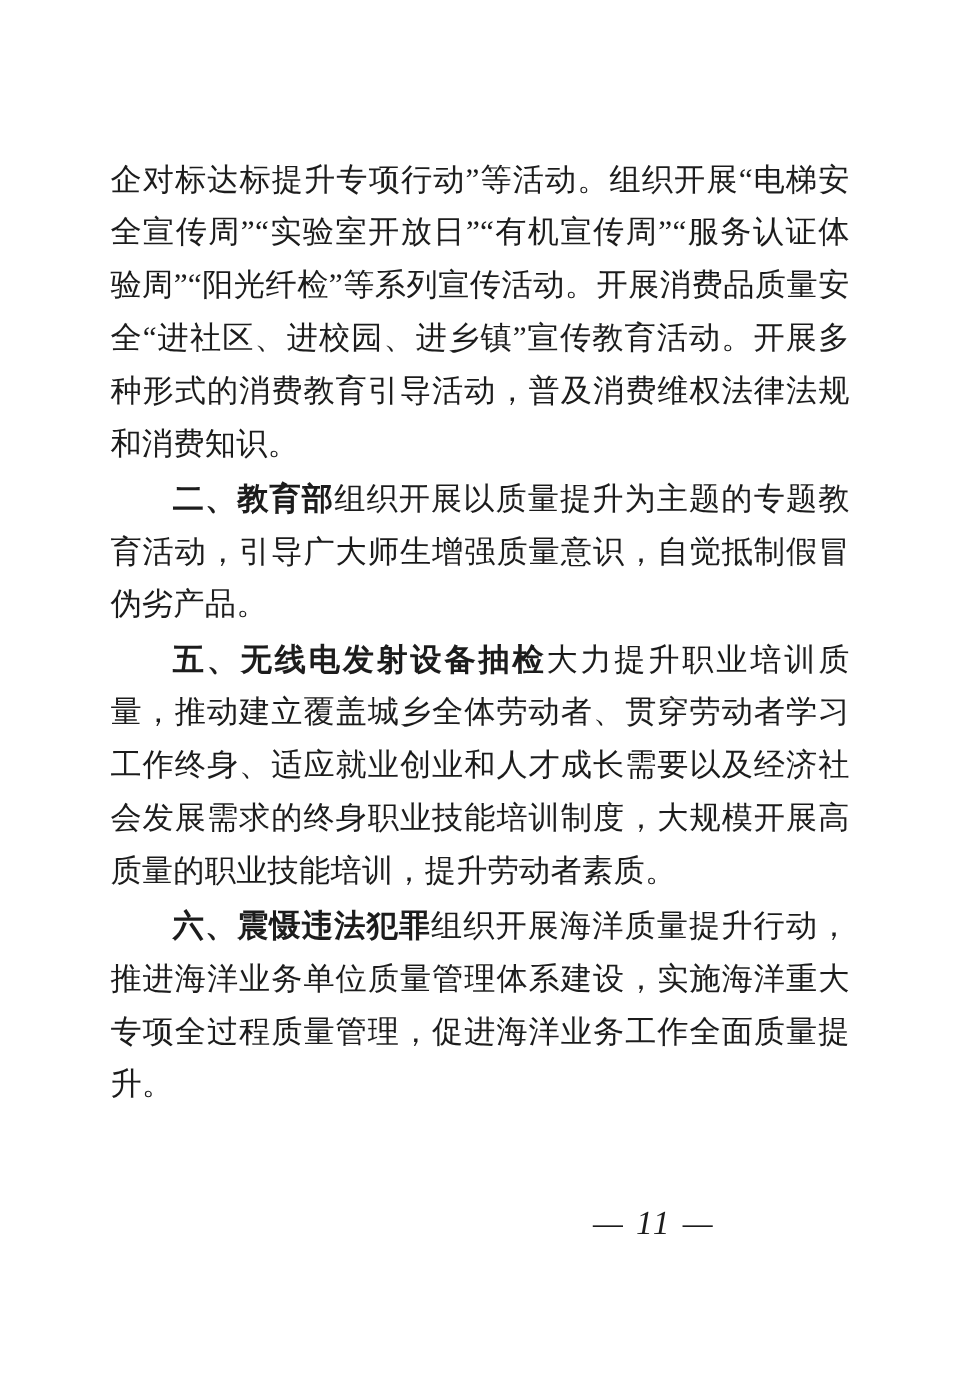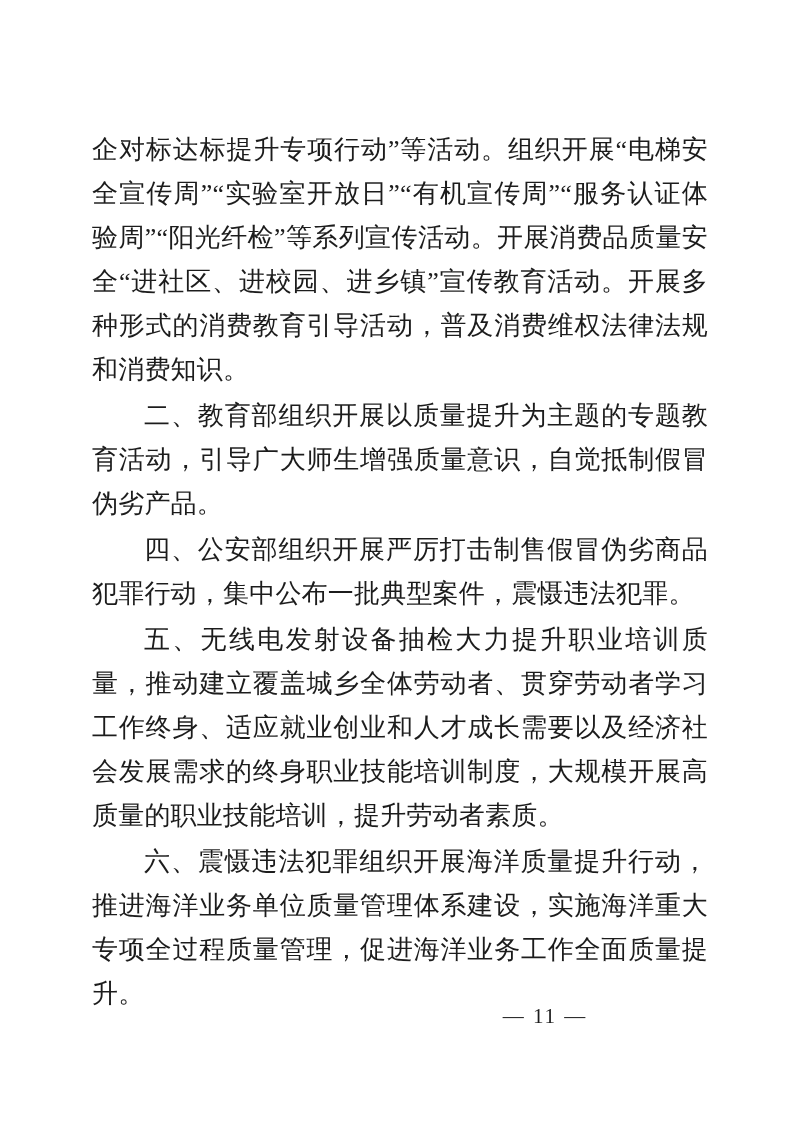--- a/index.html
+++ b/index.html
@@ -35,54 +35,52 @@
     line-height: 44px;
     text-align: justify;
     text-justify: inter-ideograph;
     letter-spacing: 0.2px;
     color: #1c1c1c;
   }
   .para.indent {
     text-indent: 2em;
   }
   .para .lead {
-    font-weight: normal;
+    font-weight: bold;
   }
   .page-number {
     position: absolute;
     left: 0;
     top: 1004px;
     width: 660px;
     text-align: center;
-    font-size: 21px;
+    font-size: 28px;
     color: #1c1c1c;
     letter-spacing: 2px;
     padding-left: 430px;
     box-sizing: border-box;
+    font-style: italic;
   }
 </style>
 </head>
 <body>
 
 <div class="page">
 
   <div class="content">
 
     <p class="para">
       <span>企对标达标提升专项行动”等活动。组织开展“电梯安全宣传周”“实验室开放日”“有机宣传周”“服务认证体验周”“阳光纤检”等系列宣传活动。开展消费品质量安全“进社区、进校园、进乡镇”宣传教育活动。开展多种形式的消费教育引导活动，普及消费维权法律法规和消费知识。</span>
     </p>
 
     <p class="para indent">
       <span class="lead">二、教育部</span><span>组织开展以质量提升为主题的专题教育活动，引导广大师生增强质量意识，自觉抵制假冒伪劣产品。</span>
     </p>
 
 
-    <p class="para indent">
-      <span class="lead">四、公安部</span><span>组织开展严厉打击制售假冒伪劣商品犯罪行动，集中公布一批典型案件，震慑违法犯罪。</span>
-    </p>
 
     <p class="para indent">
       <span class="lead">五、无线电发射设备抽检</span><span>大力提升职业培训质量，推动建立覆盖城乡全体劳动者、贯穿劳动者学习工作终身、适应就业创业和人才成长需要以及经济社会发展需求的终身职业技能培训制度，大规模开展高质量的职业技能培训，提升劳动者素质。</span>
     </p>
 
     <p class="para indent">
       <span class="lead">六、震慑违法犯罪</span><span>组织开展海洋质量提升行动，推进海洋业务单位质量管理体系建设，实施海洋重大专项全过程质量管理，促进海洋业务工作全面质量提升。</span>
     </p>
 
   </div>

